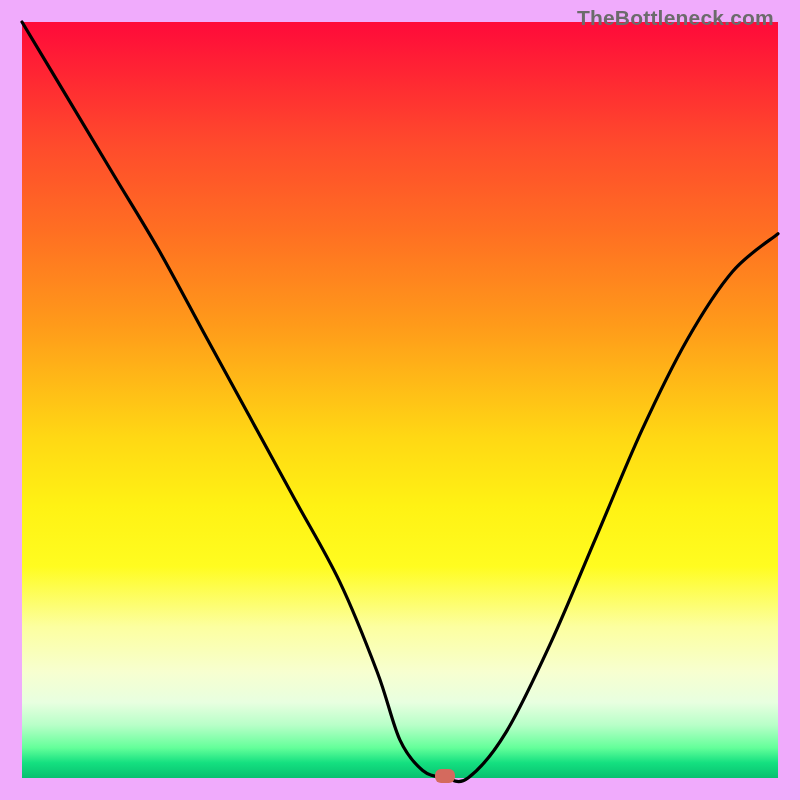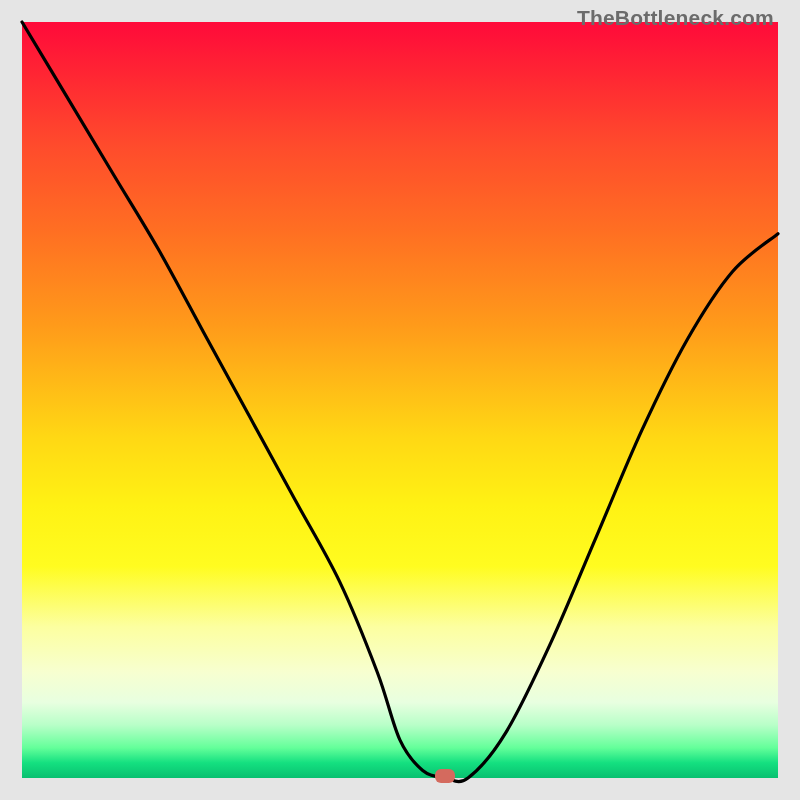--- a/index.html
+++ b/index.html
@@ -1,20 +1,20 @@
 <!DOCTYPE html>
 <html><head>
 <meta charset="utf-8">
 <style>
   * { margin: 0; padding: 0; box-sizing: border-box; }
   html, body { width: 800px; height: 800px; overflow: hidden; background: #000; }
   .frame {
     width: 800px;
     height: 800px;
-    background: #e5e5e5;
+    background: #f0abfc;
     position: relative;
     padding-left: 34px;
   }
   .plot-area {
     position: absolute;
     left: 22px;
     top: 22px;
     width: 756px;
     height: 756px;
     background: linear-gradient(to bottom,

